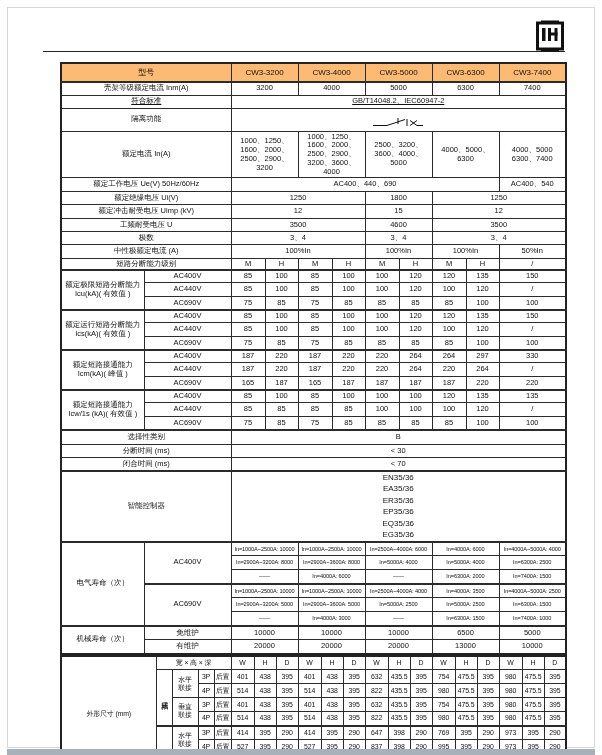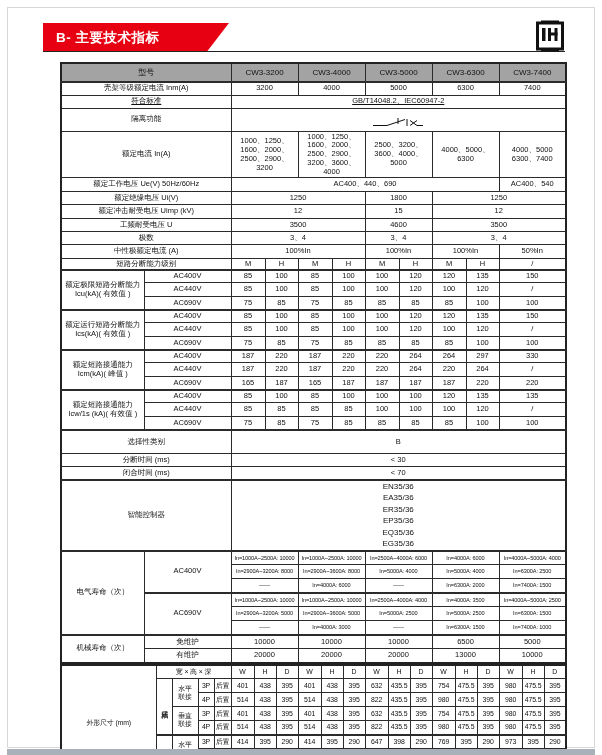--- a/index.html
+++ b/index.html
@@ -9,38 +9,35 @@
   .banner{position:absolute;left:43px;top:23px;width:186px;height:29px;
           clip-path:polygon(0 0,100% 0,88% 100%,0 100%);
           display:flex;align-items:center;box-sizing:border-box;padding-left:13px;}
   .banner span{color:#fff;font-weight:bold;font-size:13.5px;letter-spacing:.5px;}
   .rule{position:absolute;left:43px;top:51px;width:522px;height:1px;background:#222;}
   .logo{position:absolute;left:536px;top:20px;width:28px;height:32px;}
   .tables{position:absolute;left:60px;top:62px;}
   table{border-collapse:collapse;table-layout:fixed;width:505px;background:#fff;border:2px solid #222;}
   td{border:1px solid #2b2b2b;text-align:center;vertical-align:middle;
      font-size:7.5px;line-height:1.18;padding:0 1px;white-space:pre-line;overflow:hidden;}
-  td.hd{background:#a3a3a3;font-size:8px;}
+  td.hd{background:#fdba74;font-size:8px;}
   td.sm{font-size:5.6px;white-space:nowrap;letter-spacing:-.1px;}
   td.ctrl{font-size:8px;line-height:1.42;}
   td.vt{writing-mode:vertical-rl;text-orientation:upright;letter-spacing:1px;padding:0;}
   tr.gt td{border-top-width:2px;}
   tr.gb td{border-bottom-width:2px;}
   #dim-table td{font-size:6.9px;letter-spacing:-.1px;}
   .strip{position:absolute;left:7px;right:7px;bottom:0;height:6px;background:#a8b1b9;}
 </style>
 </head>
 <body>
 
 <div class="page">
   <div class="frame"></div>
 
-  <div class="banner" style="background: rgb(230, 0, 18);">
-    <span>B- 主要技术指标</span>
-  </div>
   <div class="rule"></div>
 
   <div class="logo">
     <svg width="28" height="32" viewBox="0 0 28 32">
       <rect x="1.5" y="3" width="25" height="26" fill="#fff" stroke="#111" stroke-width="3"></rect>
       <rect x="5" y="0.5" width="18" height="2.5" fill="#111"></rect>
       <rect x="5" y="29" width="18" height="2.5" fill="#111"></rect>
       <rect x="6" y="8" width="3.5" height="13" fill="#111"></rect>
       <rect x="12" y="8" width="3" height="13" fill="#111"></rect>
       <rect x="18.5" y="8" width="3" height="13" fill="#111"></rect>
@@ -309,21 +306,21 @@
               <td>75</td>
               <td>85</td>
               <td>75</td>
               <td>85</td>
               <td>85</td>
               <td>85</td>
               <td>85</td>
               <td>100</td>
               <td colspan="2">100</td>
             </tr>
-            <tr class="gt" style="height: 24px;">
+            <tr class="gt" style="height: 15px;">
               <td colspan="2">选择性类别</td>
               <td colspan="10">B</td>
             </tr>
             <tr style="height: 13px;">
               <td colspan="2">分断时间 (ms)</td>
               <td colspan="10">&lt; 30</td>
             </tr>
             <tr style="height: 13px;">
               <td colspan="2">闭合时间 (ms)</td>
               <td colspan="10">&lt; 70</td>

